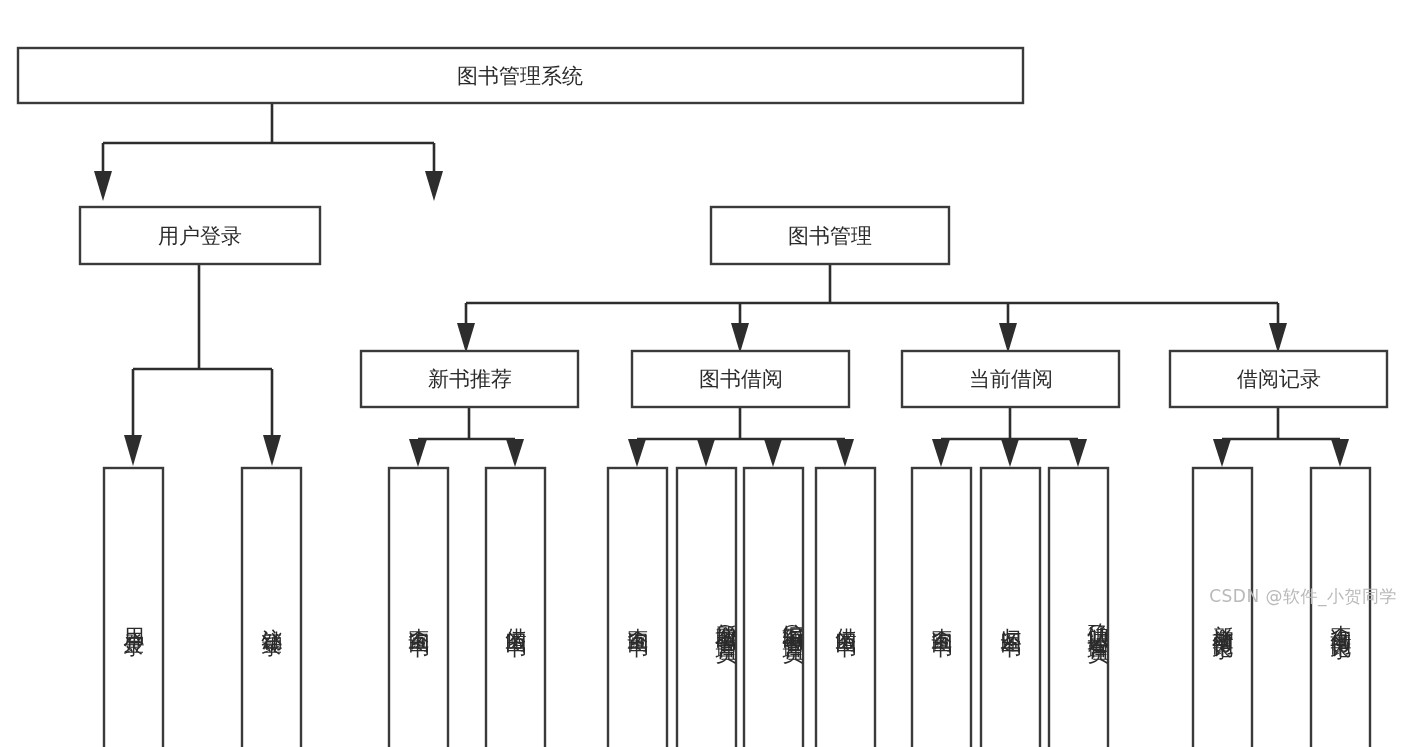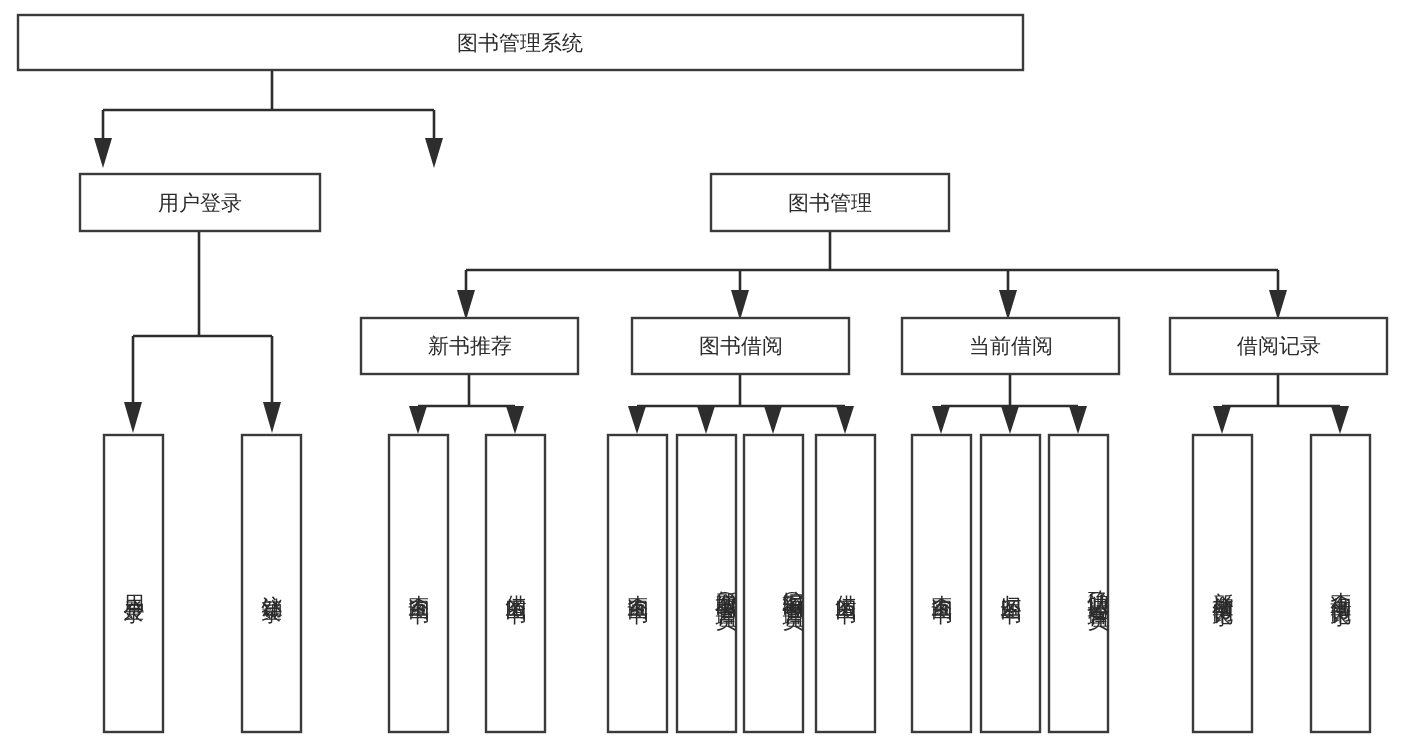--- a/index.html
+++ b/index.html
@@ -11,20 +11,21 @@
     width: 1405px;
     height: 747px;
     font-family: "DejaVu Sans", "Liberation Sans", sans-serif;
     overflow: hidden;
   }
   #diagram-root {
     position: relative;
     width: 1405px;
     height: 579px;
     background: #ffffff;
+    margin-top: 33px;
   }
   svg#flow-svg {
     position: absolute;
     top: 0;
     left: 0;
     width: 1405px;
     height: 747px;
   }
   .node-box {
     fill: #ffffff;
@@ -215,14 +216,15 @@
   <div class="vlabel" style="left:744px; top:435px; width:59px; height:297px; align-items:flex-start; padding-top:6px; box-sizing:border-box;">编辑图书（管理员）</div>
   <div class="vlabel" style="left:816px; top:435px; width:59px; height:297px;">借阅图书</div>
 
   <div class="vlabel" style="left:912px; top:435px; width:59px; height:297px;">查询图书</div>
   <div class="vlabel" style="left:981px; top:435px; width:59px; height:297px;">归还图书</div>
   <div class="vlabel" style="left:1049px; top:435px; width:59px; height:297px; align-items:flex-start; padding-top:6px; box-sizing:border-box;">确认归还（管理员）</div>
 
   <div class="vlabel" style="left:1193px; top:435px; width:59px; height:297px;">新增借阅记录</div>
   <div class="vlabel" style="left:1311px; top:435px; width:59px; height:297px;">查询借阅记录</div>
 
+  <div class="watermark">CSDN @软件_小贺同学</div>
 
 </div>
 
 </body></html>

